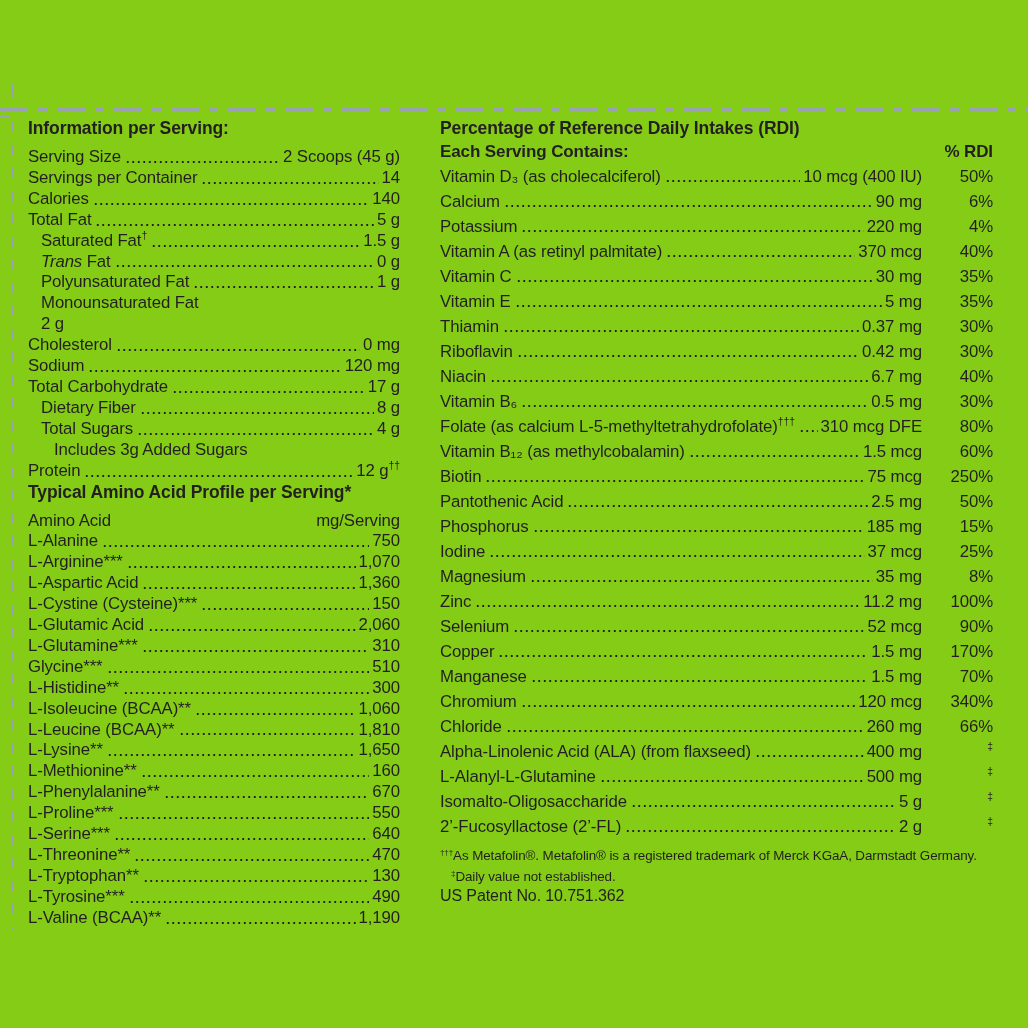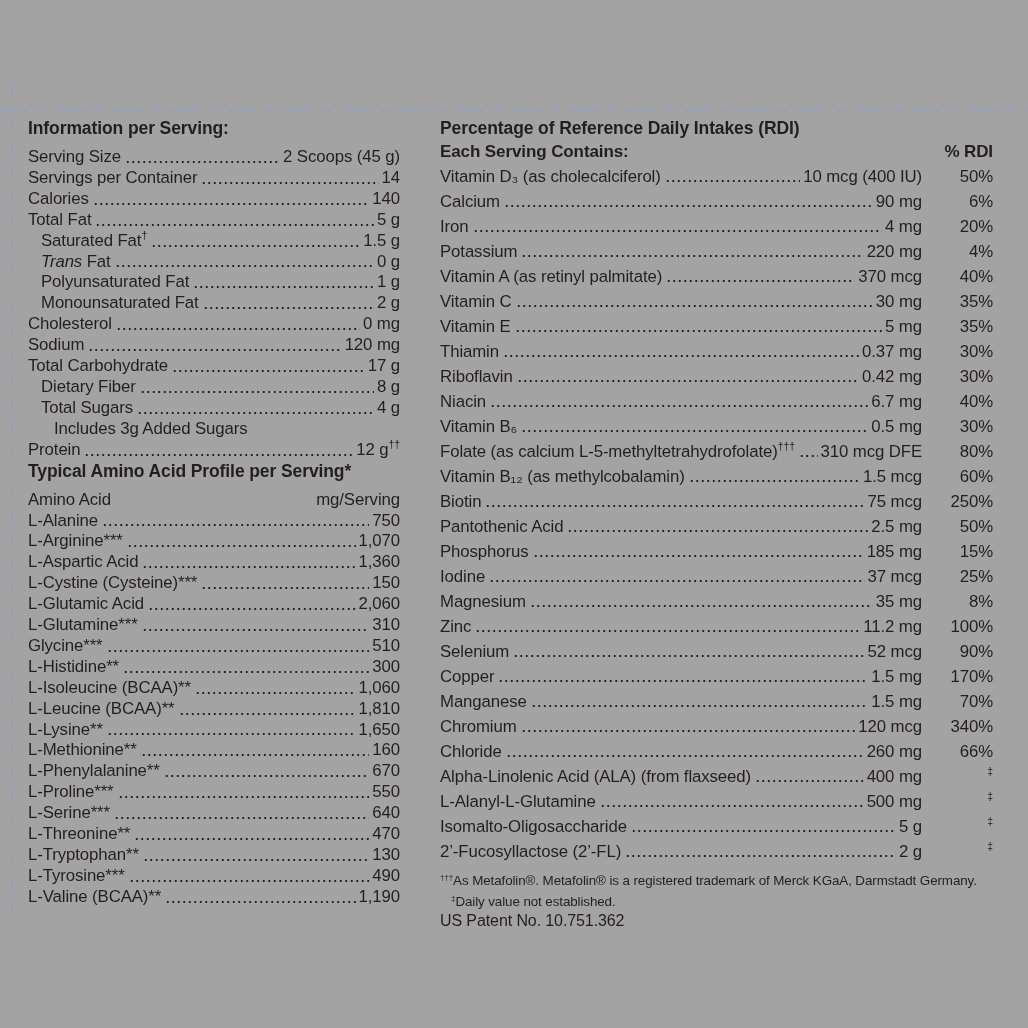--- a/index.html
+++ b/index.html
@@ -6,21 +6,21 @@
     --ink:#231f20;
     --dash:#9aa1b2;
   }
   html,body{margin:0;padding:0;background:#ffffff;}
   body{
     width:1028px;height:1028px;
     font-family:"Liberation Sans","DejaVu Sans",sans-serif;
     color:var(--ink);
     letter-spacing:-0.1px;
   }
-  .sheet{position:relative;width:1028px;height:1028px;overflow:hidden;background:#a3a3a3;}
+  .sheet{position:relative;width:1028px;height:1028px;overflow:hidden;background:#84cc16;}
 
   
   .dash-h{position:absolute;left:0;top:108px;width:1028px;height:3px;
     background:repeating-linear-gradient(90deg,var(--dash) 0 28px,transparent 28px 38px,var(--dash) 38px 47px,transparent 47px 57px);}
   .tick-h-left{position:absolute;left:0;top:116px;width:9px;height:2px;background:var(--dash);}
   .tick-v-top{position:absolute;left:11px;top:84px;width:2px;height:21px;
     background:repeating-linear-gradient(180deg,var(--dash) 0 13px,transparent 13px 21px);}
   .dash-v{position:absolute;left:11px;top:122px;width:2px;height:808px;
     background:repeating-linear-gradient(180deg,var(--dash) 0 10px,transparent 10px 23px);}
 
@@ -101,21 +101,21 @@
           <div class="row" style="padding-left: 13px;">
             <span class="lbl"><i>Trans</i> Fat</span>
             <span class="leader"></span>
             <span class="val">0 g</span>
           </div>
           <div class="row" style="padding-left: 13px;">
             <span class="lbl">Polyunsaturated Fat</span>
             <span class="leader"></span>
             <span class="val">1 g</span>
           </div>
-          <div class="row" style="padding-left: 13px;">
+          <div class="row" style="padding-left: 13px; flex-direction: column;">
             <span class="lbl">Monounsaturated Fat</span>
             <span class="leader"></span>
             <span class="val">2 g</span>
           </div>
           <div class="row">
             <span class="lbl">Cholesterol</span>
             <span class="leader"></span>
             <span class="val">0 mg</span>
           </div>
           <div class="row">
@@ -268,26 +268,20 @@
             <span class="val">10 mcg (400 IU)</span>
             <span class="pct">50%</span>
           </div>
           <div class="row">
             <span class="lbl">Calcium</span>
             <span class="leader"></span>
             <span class="val">90 mg</span>
             <span class="pct">6%</span>
           </div>
           <div class="row">
-            <span class="lbl">Iron</span>
-            <span class="leader"></span>
-            <span class="val">4 mg</span>
-            <span class="pct">20%</span>
-          </div>
-          <div class="row">
             <span class="lbl">Potassium</span>
             <span class="leader"></span>
             <span class="val">220 mg</span>
             <span class="pct">4%</span>
           </div>
           <div class="row">
             <span class="lbl">Vitamin A (as retinyl palmitate)</span>
             <span class="leader"></span>
             <span class="val">370 mcg</span>
             <span class="pct">40%</span>

